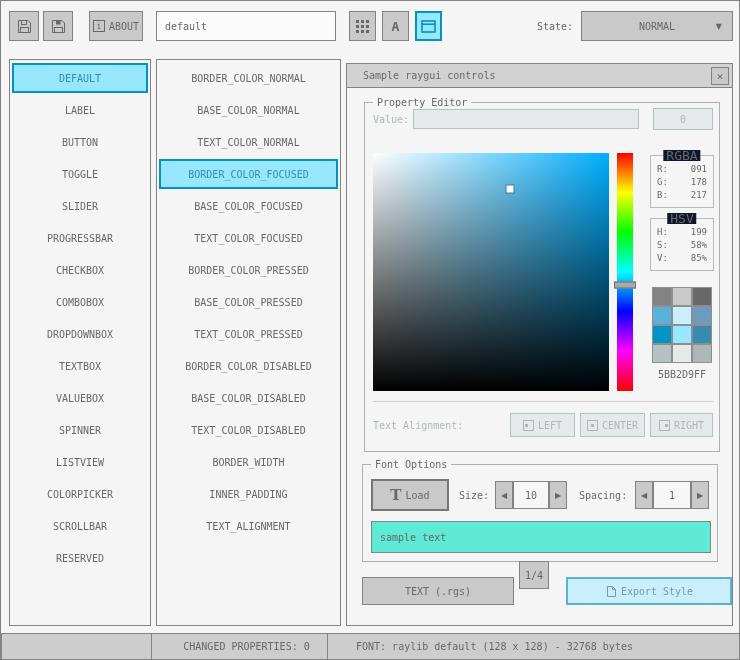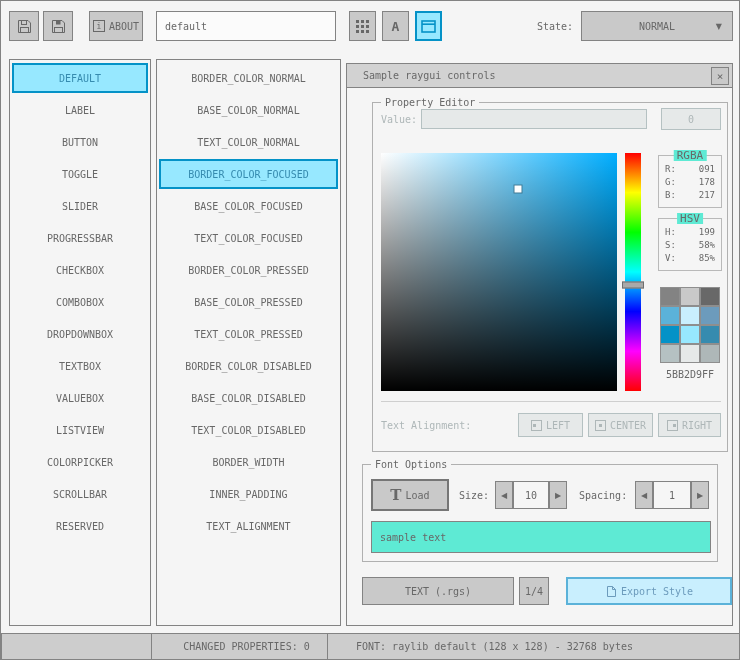--- a/index.html
+++ b/index.html
@@ -33,21 +33,21 @@
   }
   .list-item.selected { background:#97e8ff; border:2px solid #0492c7; color:#368baf; }
   .window { position:absolute; background:#f5f5f5; border:1px solid #838383; }
   .titlebar {
     position:absolute; left:0; top:0; right:0; height:24px; background:#d2d2d2;
     border-bottom:1px solid #838383; display:flex; align-items:center; padding:0 16px;
   }
   .group { position:absolute; border:1px solid #b0b0b0; }
   .group-label { position:absolute; top:-6px; left:8px; background:#f5f5f5; padding:0 4px; line-height:11px; }
   .mini-group { position:absolute; border:1px solid #b9b9b9; font-size:9px; padding:7px 6px 0 6px; }
-  .mini-label { position:absolute; top:-6px; left:50%; transform:translateX(-50%); background:#5eead4; padding:0 3px; line-height:11px; font-size:11px; }
+  .mini-label { position:absolute; top:-6px; left:50%; transform:translateX(-50%); background:#0f172a; padding:0 3px; line-height:11px; font-size:13px; }
   .mini-row { display:flex; justify-content:space-between; line-height:13px; }
   .sv-panel { position:absolute; }
   .sv-cursor { position:absolute; width:7px; height:7px; background:#ffffff; transform:translate(-50%,-50%); box-shadow:0 0 0 1px rgba(0,0,0,.3); }
   .hue-bar { position:absolute;
     background:linear-gradient(to bottom,#f00 0%,#ff0 16.6%,#0f0 33.3%,#0ff 50%,#00f 66.6%,#f0f 83.3%,#f00 100%); }
   .hue-handle { position:absolute; left:-3px; right:-3px; height:7px; background:#a9a9a9; border:1px solid #6f6f6f; transform:translateY(-50%); }
   .palette { position:absolute; display:grid; grid-template-columns:repeat(3,20px); grid-auto-rows:19px; }
   .swatch { border:1px solid #8e8e8e; }
   .spin-box { position:absolute; background:#f6f6f6; border:1px solid #838383; display:flex; align-items:center; justify-content:center; }
   .glyph { font-family:"DejaVu Sans", sans-serif; font-size:8px; }
@@ -120,20 +120,21 @@
       <div class="list-item">LABEL</div>
       <div class="list-item">BUTTON</div>
       <div class="list-item">TOGGLE</div>
       <div class="list-item">SLIDER</div>
       <div class="list-item">PROGRESSBAR</div>
       <div class="list-item">CHECKBOX</div>
       <div class="list-item">COMBOBOX</div>
       <div class="list-item">DROPDOWNBOX</div>
       <div class="list-item">TEXTBOX</div>
       <div class="list-item">VALUEBOX</div>
+      <div class="list-item">SPINNER</div>
       <div class="list-item">LISTVIEW</div>
       <div class="list-item">COLORPICKER</div>
       <div class="list-item">SCROLLBAR</div>
       <div class="list-item">RESERVED</div>
     </div>
 
   <div class="list" id="properties-list" style="left:155px;top:58px;width:185px;height:567px">
       <div class="list-item">BORDER_COLOR_NORMAL</div>
       <div class="list-item">BASE_COLOR_NORMAL</div>
       <div class="list-item">TEXT_COLOR_NORMAL</div>
@@ -153,21 +154,21 @@
 
   <div class="window" style="left:345px;top:62px;width:387px;height:563px">
 
     <div class="titlebar">
       <span>Sample raygui controls</span>
     </div>
     <div class="btn" style="top:3px;right:3px;width:18px;height:18px;left:auto">
       <span style="font-size:11px">×</span>
     </div>
 
-    <div class="group" style="left:25px;top:38px;width:356px;height:350px">
+    <div class="group" style="left:17px;top:38px;width:356px;height:350px">
       <span class="group-label">Property Editor</span>
 
       <div class="flabel dim" style="left:8px;top:6px;height:20px">Value:</div>
       <input class="tb-input disabled" style="left: 48px; top: 6px; width: 226px; height: 20px;" disabled="" value="">
       <div class="btn disabled" style="left:288px;top:5px;width:60px;height:22px">
         <span>0</span>
       </div>
 
       <div class="sv-panel" id="sv-panel" style="left: 8px; top: 50px; width: 236px; height: 238px; background: linear-gradient(to top, rgb(0, 0, 0), rgba(0, 0, 0, 0)), linear-gradient(to right, rgb(255, 255, 255), rgb(0, 174, 255));">
         <div class="sv-cursor" id="sv-cursor" style="left: 58%; top: 15%;"></div>
@@ -267,21 +268,21 @@
       <div class="btn" style="left:328px;top:16px;width:18px;height:28px">
         <span class="glyph">▶</span>
       </div>
 
       <input class="tb-input" style="left: 8px; top: 56px; width: 340px; height: 32px; background: #5eead4;" value="sample text">
     </div>
 
     <div class="btn" style="left:15px;top:513px;width:152px;height:28px">
       <span>TEXT (.rgs)</span>
     </div>
-    <div class="btn" style="left:172px;top:513px;width:30px;height:28px">
+    <div class="btn" style="left:172px;top:497px;width:30px;height:28px">
       <span>1/4</span>
     </div>
     <div class="btn focused" style="left:207px;top:513px;width:166px;height:28px">
       <svg width="12" height="13" viewBox="0 0 12 13">
         <path d="M2.5 1.5 H7.5 L10.5 4.5 V11.5 H2.5 Z" fill="none" stroke="#6c9bbc"></path>
         <path d="M7.5 1.5 V4.5 H10.5" fill="none" stroke="#6c9bbc"></path>
       </svg>
       <span>Export Style</span>
     </div>
   </div>

